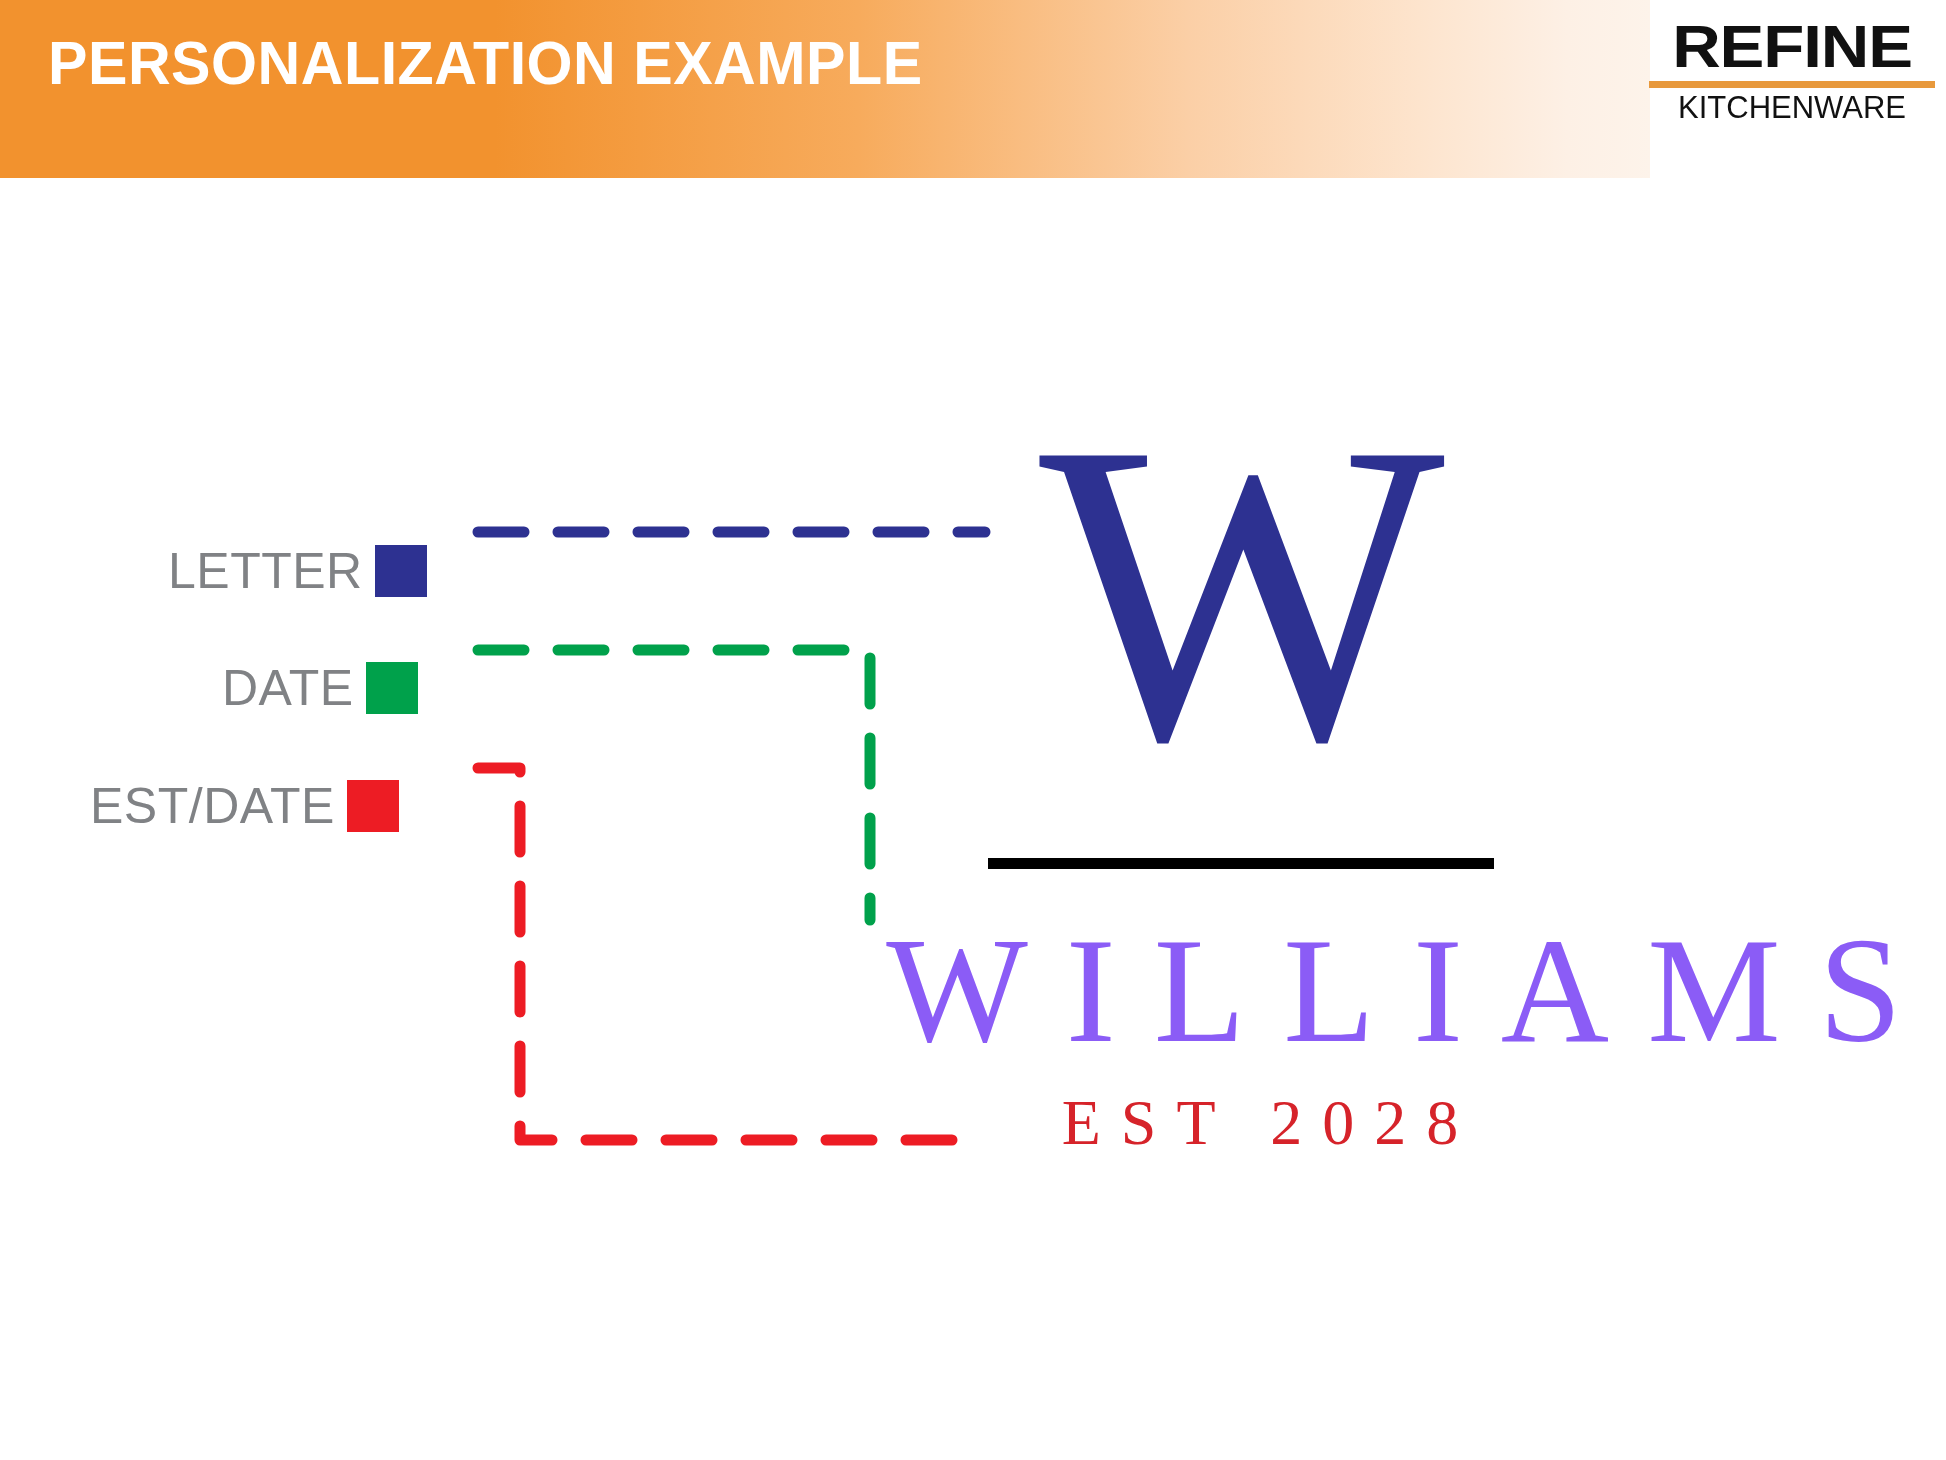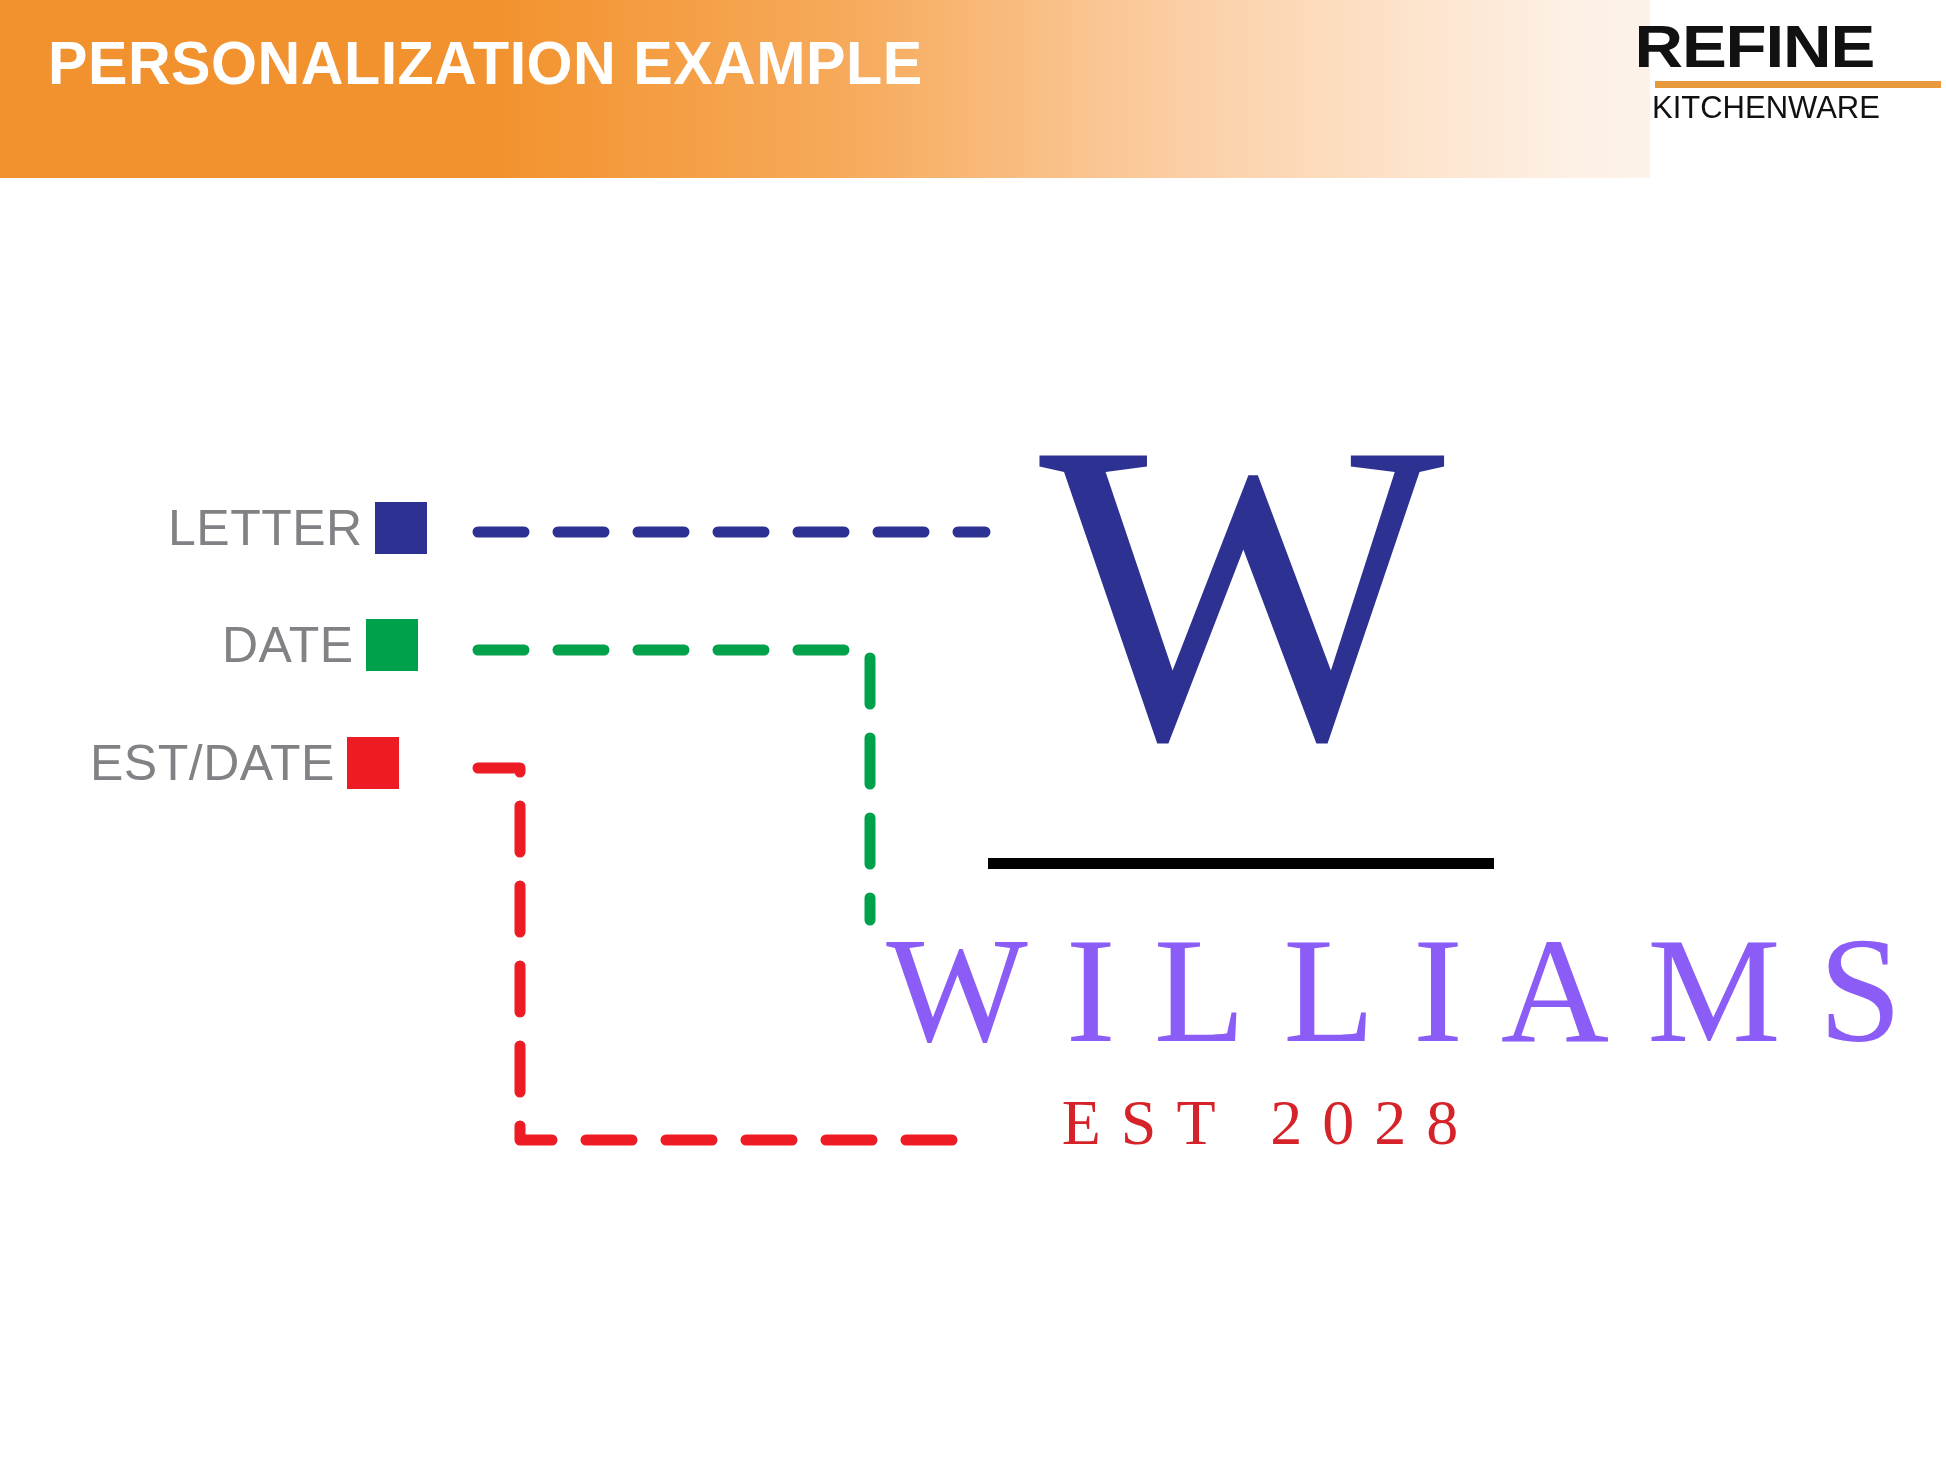--- a/index.html
+++ b/index.html
@@ -41,24 +41,24 @@
     color: #ffffff;
     font-family: "Liberation Sans", sans-serif;
     white-space: nowrap;
     transform: scaleX(0.97);
     transform-origin: left center;
   }
 
   
   #brand-logo {
     position: absolute;
-    right: 2px;
+    right: 8px;
     top: 18px;
     width: 292px;
-    text-align: left;
+    text-align: center;
   }
   #brand-name {
     font-family: "Liberation Sans", sans-serif;
     font-weight: bold;
     font-size: 60px;
     line-height: 0.98;
     letter-spacing: -1px;
     color: #111111;
     transform: scaleX(1.12);
     transform-origin: center;
@@ -79,20 +79,21 @@
     transform: scaleX(1.0);
     white-space: nowrap;
   }
 
   
   .legend-row {
     position: absolute;
     display: flex;
     align-items: center;
     height: 54px;
+    margin-top: 43px;
   }
   .legend-label {
     font-family: "Liberation Sans", sans-serif;
     font-size: 50px;
     font-weight: normal;
     color: #808285;
     letter-spacing: 0.5px;
     white-space: nowrap;
     text-align: right;
     line-height: 54px;

